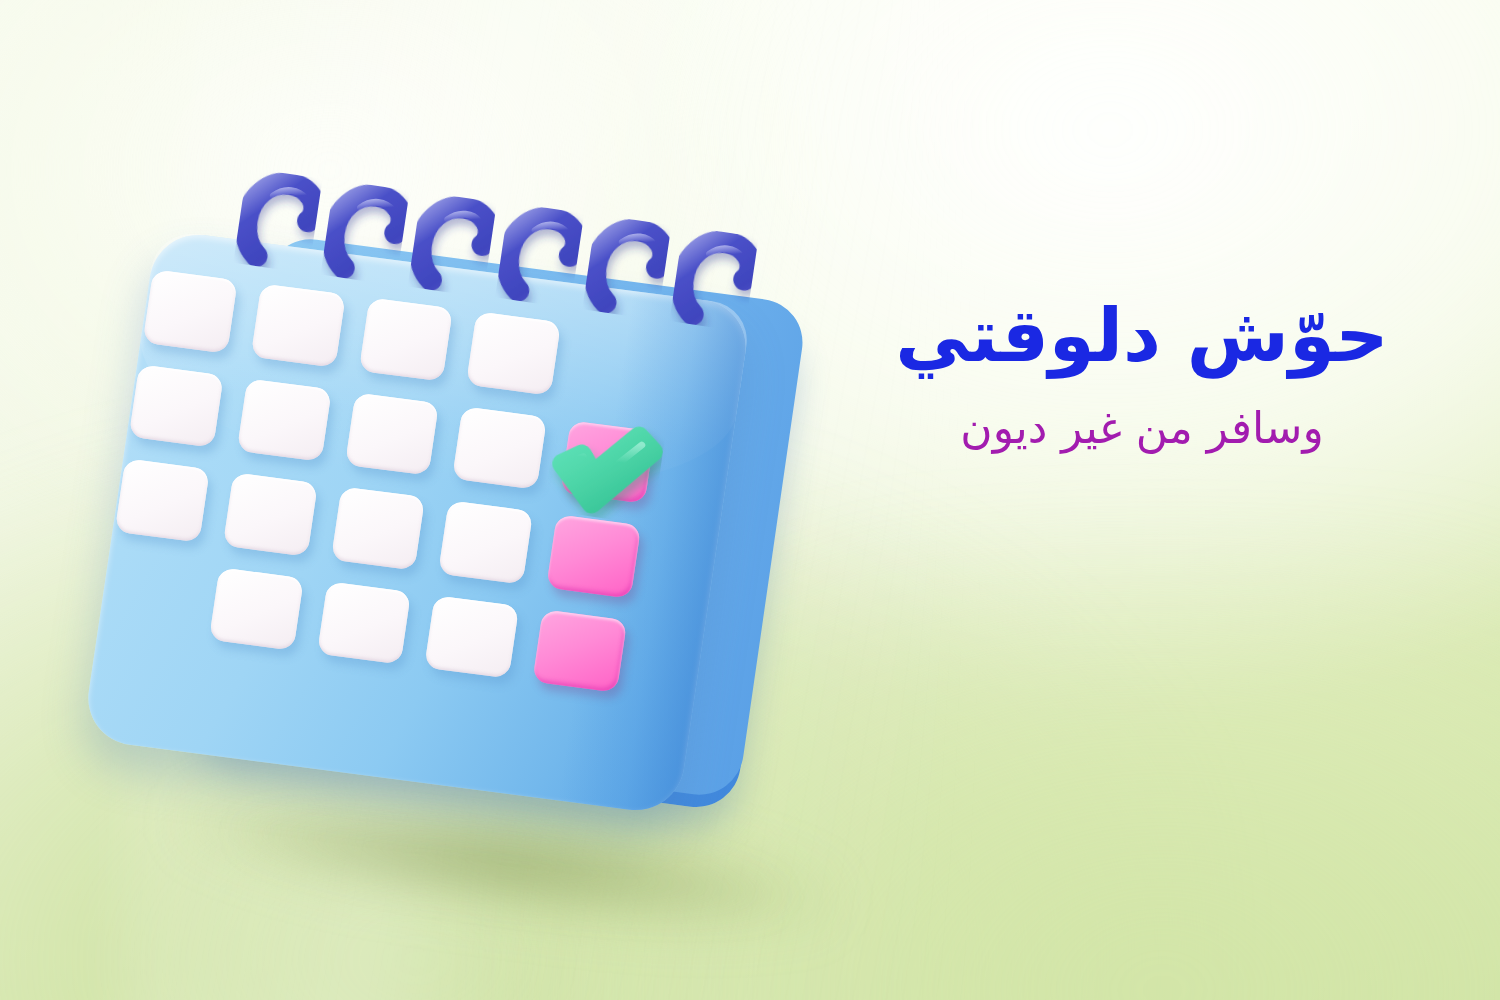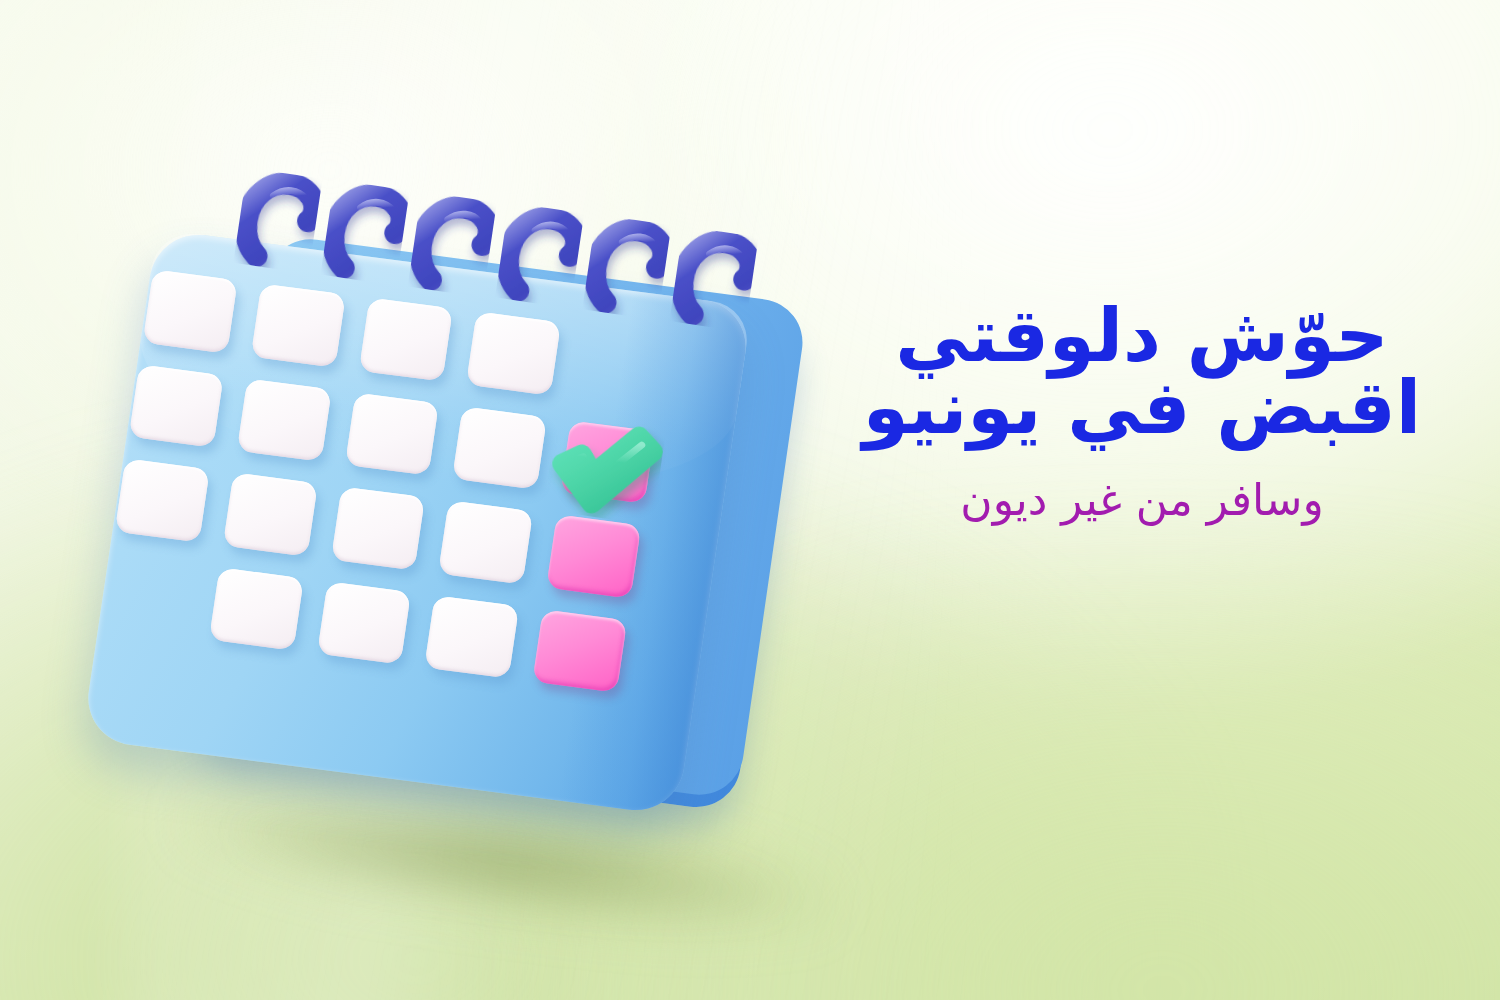--- a/index.html
+++ b/index.html
@@ -473,20 +473,19 @@
             </defs>
             <path d="M 22 86 C 4 72 2 40 18 22 C 32 6 56 6 68 20 C 74 28 74 38 68 44" fill="none" stroke="url(#rg5)" stroke-width="22" stroke-linecap="round" filter="url(#rgs5)"></path>
             <path d="M 30 24 C 40 14 54 14 62 22" fill="none" stroke="url(#rgh5)" stroke-width="7" stroke-linecap="round" opacity="0.85"></path>
           </svg></div>
       </div>
   </div>
 
   <div class="text-block">
     <h1 class="headline">
       <span class="hl-line">حوّش دلوقتي</span>
-      <span class="hl-line">اقبض في يونيو</span>
     </h1>
     <p class="subtitle">
       <span class="sub-line">وسافر من غير ديون</span>
     </p>
   </div>
 
 </div>
 
 </body></html>

